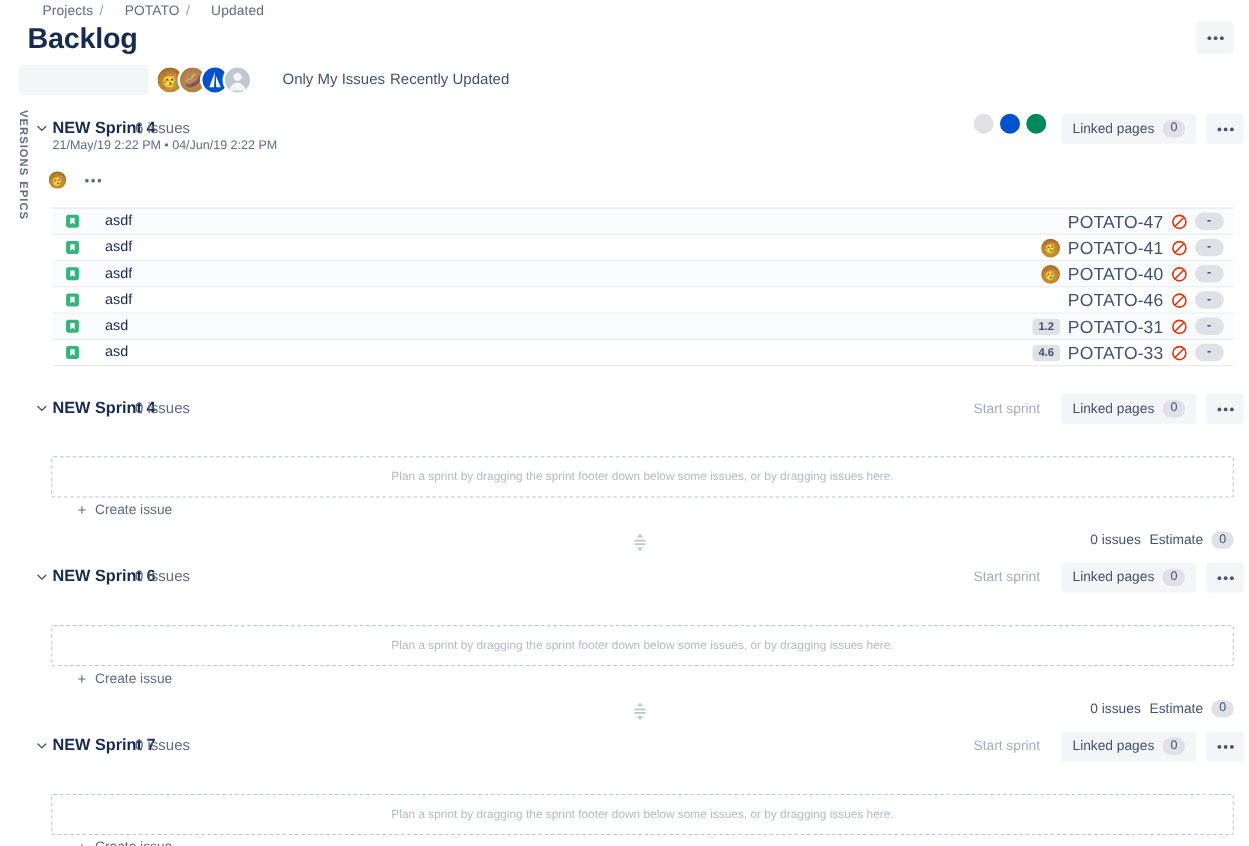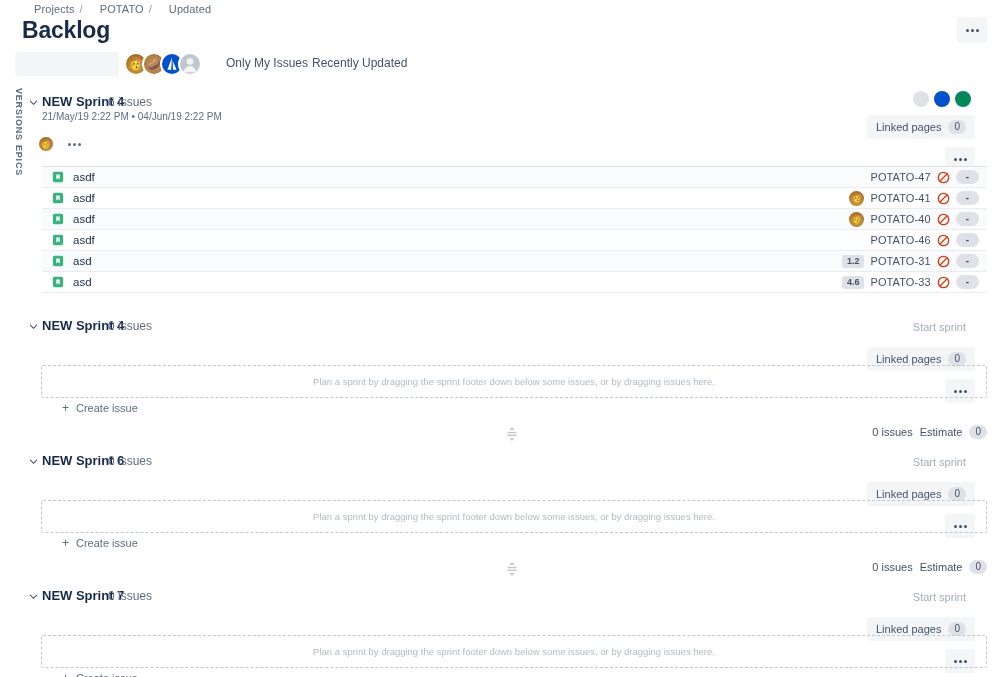--- a/index.html
+++ b/index.html
@@ -85,21 +85,21 @@
   .sprint-name {
     position: absolute; left: 42px; top: 0; font-size: 13px; font-weight: bold; color: #172b4d;
   }
   .sprint-count {
     position: absolute; top: 1px; font-size: 12px; color: #5e6c84;
   }
   .sprint-dates {
     position: absolute; left: 42px; top: 17px; font-size: 10px; color: #5e6c84;
   }
 
-  .head-right { position: absolute; right: 24px; top: -3px; display: flex; align-items: flex-end; gap: 8px; flex-direction: column; }
+  .head-right { position: absolute; right: 4px; top: -3px; display: flex; align-items: flex-start; gap: 8px; }
   .status-dots { display: flex; gap: 5px; align-items: center; margin-right: 4px; }
   .sdot { width: 16px; height: 16px; border-radius: 50%; }
   .btn-ghost {
     height: 24px; border-radius: 3px; background: #f4f5f7;
     display: flex; align-items: center; padding: 0 9px; gap: 7px;
     font-size: 11px; color: #42526e; cursor: pointer; white-space: nowrap;
   }
   .btn-disabled { background: transparent; color: #a5adba; cursor: default; }
   .badge-count {
     background: #dfe1e6; color: #42526e; border-radius: 9px;
@@ -118,28 +118,28 @@
   .issue-list { position: absolute; left: 42px; width: 945px; border-top: 1px solid #dfe1e6; }
   .issue-row {
     position: relative; height: 21px; display: flex; align-items: center;
     border-bottom: 1px solid #ebecf0; background: #fff; cursor: pointer;
   }
   .issue-row.alt { background: #fafbfc; }
   .issue-type {
     margin-left: 10px; width: 12px; height: 12px; flex: 0 0 12px;
     display: flex; align-items: center; justify-content: center;
   }
-  .issue-summary { margin-left: 9px; font-size: 11.5px; color: #172b4d; flex: 1; }
+  .issue-summary { margin-left: 20px; font-size: 11.5px; color: #172b4d; flex: 1; }
   .issue-right { display: flex; align-items: center; gap: 6px; padding-right: 8px; }
   .est-badge {
     background: #dfe1e6; color: #42526e; border-radius: 3px;
     font-size: 9px; font-weight: bold; padding: 1px 5px; line-height: 11px;
   }
   .issue-avatar { width: 15px; height: 15px; border-radius: 50%; overflow: hidden; position: relative; }
-  .issue-key { font-size: 11px; color: #42526e; letter-spacing: .1px; }
+  .issue-key { font-size: 14px; color: #42526e; letter-spacing: .1px; }
   .prio-icon { width: 13px; height: 13px; display: block; }
   .status-lozenge {
     background: #dfe1e6; color: #42526e; border-radius: 9px;
     font-size: 10px; font-weight: bold; padding: 1px 10px; line-height: 12px;
   }
 
   
   .dropzone {
     position: absolute; left: 41px; width: 946px; height: 33px;
     border: 1px dashed #c1c7d0; border-radius: 2px;

